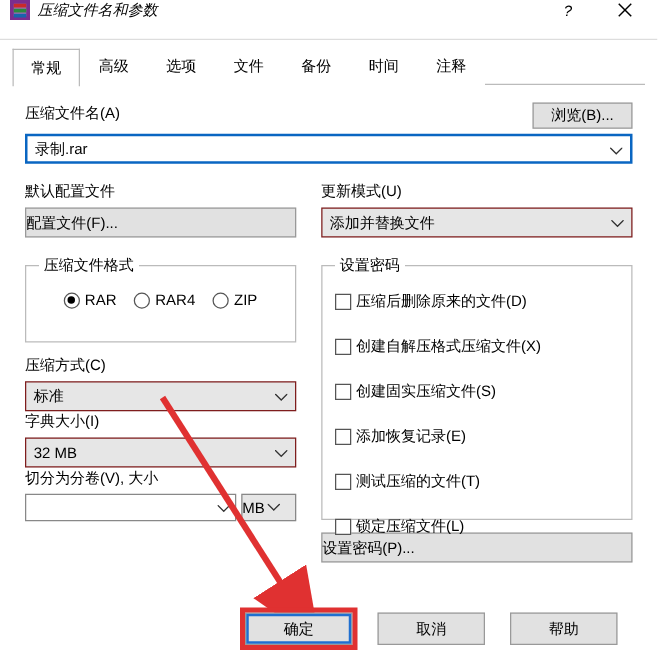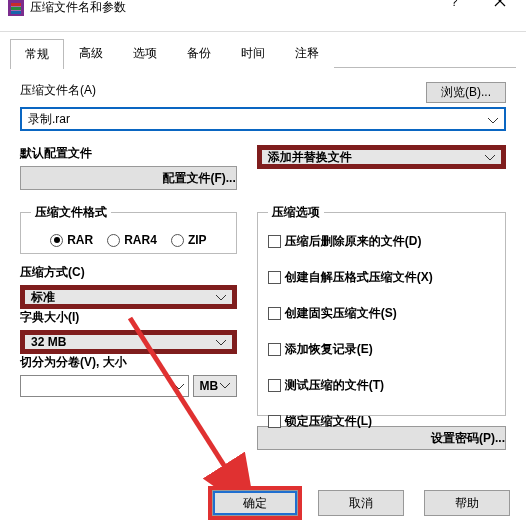--- a/index.html
+++ b/index.html
@@ -1,49 +1,49 @@
 <!DOCTYPE html>
 <html><head>
 <meta charset="utf-8">
 <style>
 * { box-sizing: border-box; font-family: "Microsoft YaHei", "Segoe UI", sans-serif; font-size: 12px; }
 body { margin: 0; background: #fff; width: 526px; height: 530px; overflow: hidden; }
-.titlebar { height: 32px; display: flex; align-items: flex-end; padding: 0 4px 15px 8px; border-bottom: 1px solid #ddd; }
+.titlebar { height: 32px; display: flex; align-items: center; padding: 0 4px 15px 8px; border-bottom: 1px solid #ddd; font-style: italic; }
 .titlebar .icon { width: 16px; height: 16px; margin-right: 6px; }
 .titlebar .title { flex: 1; }
 .titlebar .tb-btn { width: 44px; height: 30px; display: flex; align-items: center; justify-content: center; cursor: default; }
 .tabs { display: flex; padding: 6px 10px 0 10px; }
 .tab { padding: 6px 14px; border: 1px solid transparent; border-bottom: none; cursor: default; }
 .tab.active { border-color: #bbb; background: #fff; position: relative; top: 1px; }
 .tab-sep { flex: 1; border-bottom: 1px solid #bbb; }
 .content { padding: 14px 20px 10px 20px; position: relative; }
 .row { display: flex; align-items: flex-end; }
 .label { margin-bottom: 4px; display: block; }
 .browse-btn { margin-left: auto; padding: 1px 14px; border: 1px solid #999; background: #e1e1e1; }
 .filename { width: 100%; height: 24px; border: 2px solid #0a66c2; padding: 2px 8px 2px 6px; margin-top: 4px; position: relative; }
 .filename .chev { position: absolute; right: 6px; top: 4px; }
-.two-col { display: flex; gap: 20px; margin-top: 14px; font-weight: bold; }
+.two-col { display: flex; gap: 20px; margin-top: 14px; }
 .col { flex: 1; }
 .col-right { flex: 1.15; }
-.btn { width: 100%; height: 24px; border: 1px solid #999; background: #e1e1e1; display: flex; align-items: center; justify-content: flex-end; }
-.select { width: 100%; height: 24px; border: 5px solid #7f1d1d; background: #e6e6e6; display: flex; align-items: center; padding: 0 6px; position: relative; }
+.btn { width: 100%; height: 24px; border: 1px solid #999; background: #e1e1e1; display: flex; align-items: center; justify-content: flex-start; }
+.select { width: 100%; height: 24px; border: 1px solid #7f1d1d; background: #e6e6e6; display: flex; align-items: center; padding: 0 6px; position: relative; }
 .select .chev { margin-left: auto; }
-fieldset { border: 1px solid #bbb; margin: 0 0 10px 0; padding: 8px 10px 4px 10px; }
+fieldset { border: 1px solid #bbb; margin: 0 0 10px 0; padding: 8px 10px 24px 10px; }
 legend { padding: 0 4px; }
 .radio-row { display: flex; gap: 14px; padding: 4px 0 2px 0; justify-content: center; }
 .radio-item, .check-item { display: flex; align-items: center; gap: 4px; }
 .radio { width: 13px; height: 13px; border: 1px solid #555; border-radius: 50%; display: flex; align-items: center; justify-content: center; }
 .radio.sel::after { content: ""; width: 6px; height: 6px; background: #000; border-radius: 50%; }
 .check { width: 13px; height: 13px; border: 1px solid #555; background: #fff; }
 .check-list { display: flex; flex-direction: column; gap: 19px; padding-top: 4px; }
 .split-row { display: flex; gap: 4px; align-items: center; }
 .split-input { flex: 1; height: 22px; border: 1px solid #888; background: #fff; display: flex; align-items: center; }
 .split-input .chev { margin-left: auto; margin-right: 4px; }
-.unit { width: 44px; height: 22px; border: 1px solid #888; background: #e6e6e6; display: flex; align-items: center; justify-content: center; gap: 2px; }
-.dialog-btns { position: absolute; bottom: 14px; right: 16px; display: flex; gap: 20px; }
+.unit { width: 44px; height: 22px; border: 1px solid #888; background: #e6e6e6; display: flex; align-items: center; justify-content: flex-start; gap: 2px; }
+.dialog-btns { position: absolute; bottom: 14px; right: 32px; display: flex; gap: 20px; }
 .dlg-btn { width: 86px; height: 26px; border: 1px solid #999; background: #e1e1e1; display: flex; align-items: center; justify-content: center; }
 .ok-wrap { outline: 4px solid #e03131; }
 .ok-btn { outline: 2px solid #1f6fd0; outline-offset: -3px; }
 .chev-svg { width: 10px; height: 6px; }
 .arrow-overlay { position: absolute; pointer-events: none; }
 </style>
 </head>
 <body>
 
 <div class="titlebar">
@@ -67,20 +67,21 @@
         <line x1="1" y1="1" x2="11" y2="11" stroke="#000" stroke-width="1.2"></line>
         <line x1="11" y1="1" x2="1" y2="11" stroke="#000" stroke-width="1.2"></line>
       </svg>
   </div>
 </div>
 
 <div class="tabs">
   <div class="tab active"><span>常规</span></div>
   <div class="tab"><span>高级</span></div>
   <div class="tab"><span>选项</span></div>
+  <div class="tab"><span>文件</span></div>
   <div class="tab"><span>备份</span></div>
   <div class="tab"><span>时间</span></div>
   <div class="tab"><span>注释</span></div>
   <div class="tab-sep"></div>
 </div>
 
 <div class="content">
 
   <div class="row">
     <span class="label">压缩文件名(A)</span>
@@ -94,20 +95,21 @@
   </div>
 
   <div class="two-col">
     <div class="col">
       <span class="label">默认配置文件</span>
       <div class="btn">
           <span>配置文件(F)...</span>
         </div>
     </div>
     <div class="col-right">
+      <span class="label">更新模式(U)</span>
       <div class="select">
         <span>添加并替换文件</span>
         <span class="chev"><svg class="chev-svg">
               <polyline points="0,0 5,5 10,0" fill="none" stroke="#333"></polyline>
             </svg></span>
       </div>
     </div>
   </div>
 
   <div class="two-col">
@@ -158,21 +160,21 @@
           <span>MB</span>
           <svg class="chev-svg">
               <polyline points="0,0 5,5 10,0" fill="none" stroke="#333"></polyline>
             </svg>
         </div>
       </div>
     </div>
 
     <div class="col-right">
       <fieldset style="height:212px">
-        <legend>压缩选项</legend>
+        <legend>设置密码</legend>
         <div class="check-list">
           <div class="check-item">
               <span class="check"></span>
               <span>压缩后删除原来的文件(D)</span>
             </div>
           <div class="check-item">
               <span class="check"></span>
               <span>创建自解压格式压缩文件(X)</span>
             </div>
           <div class="check-item">

